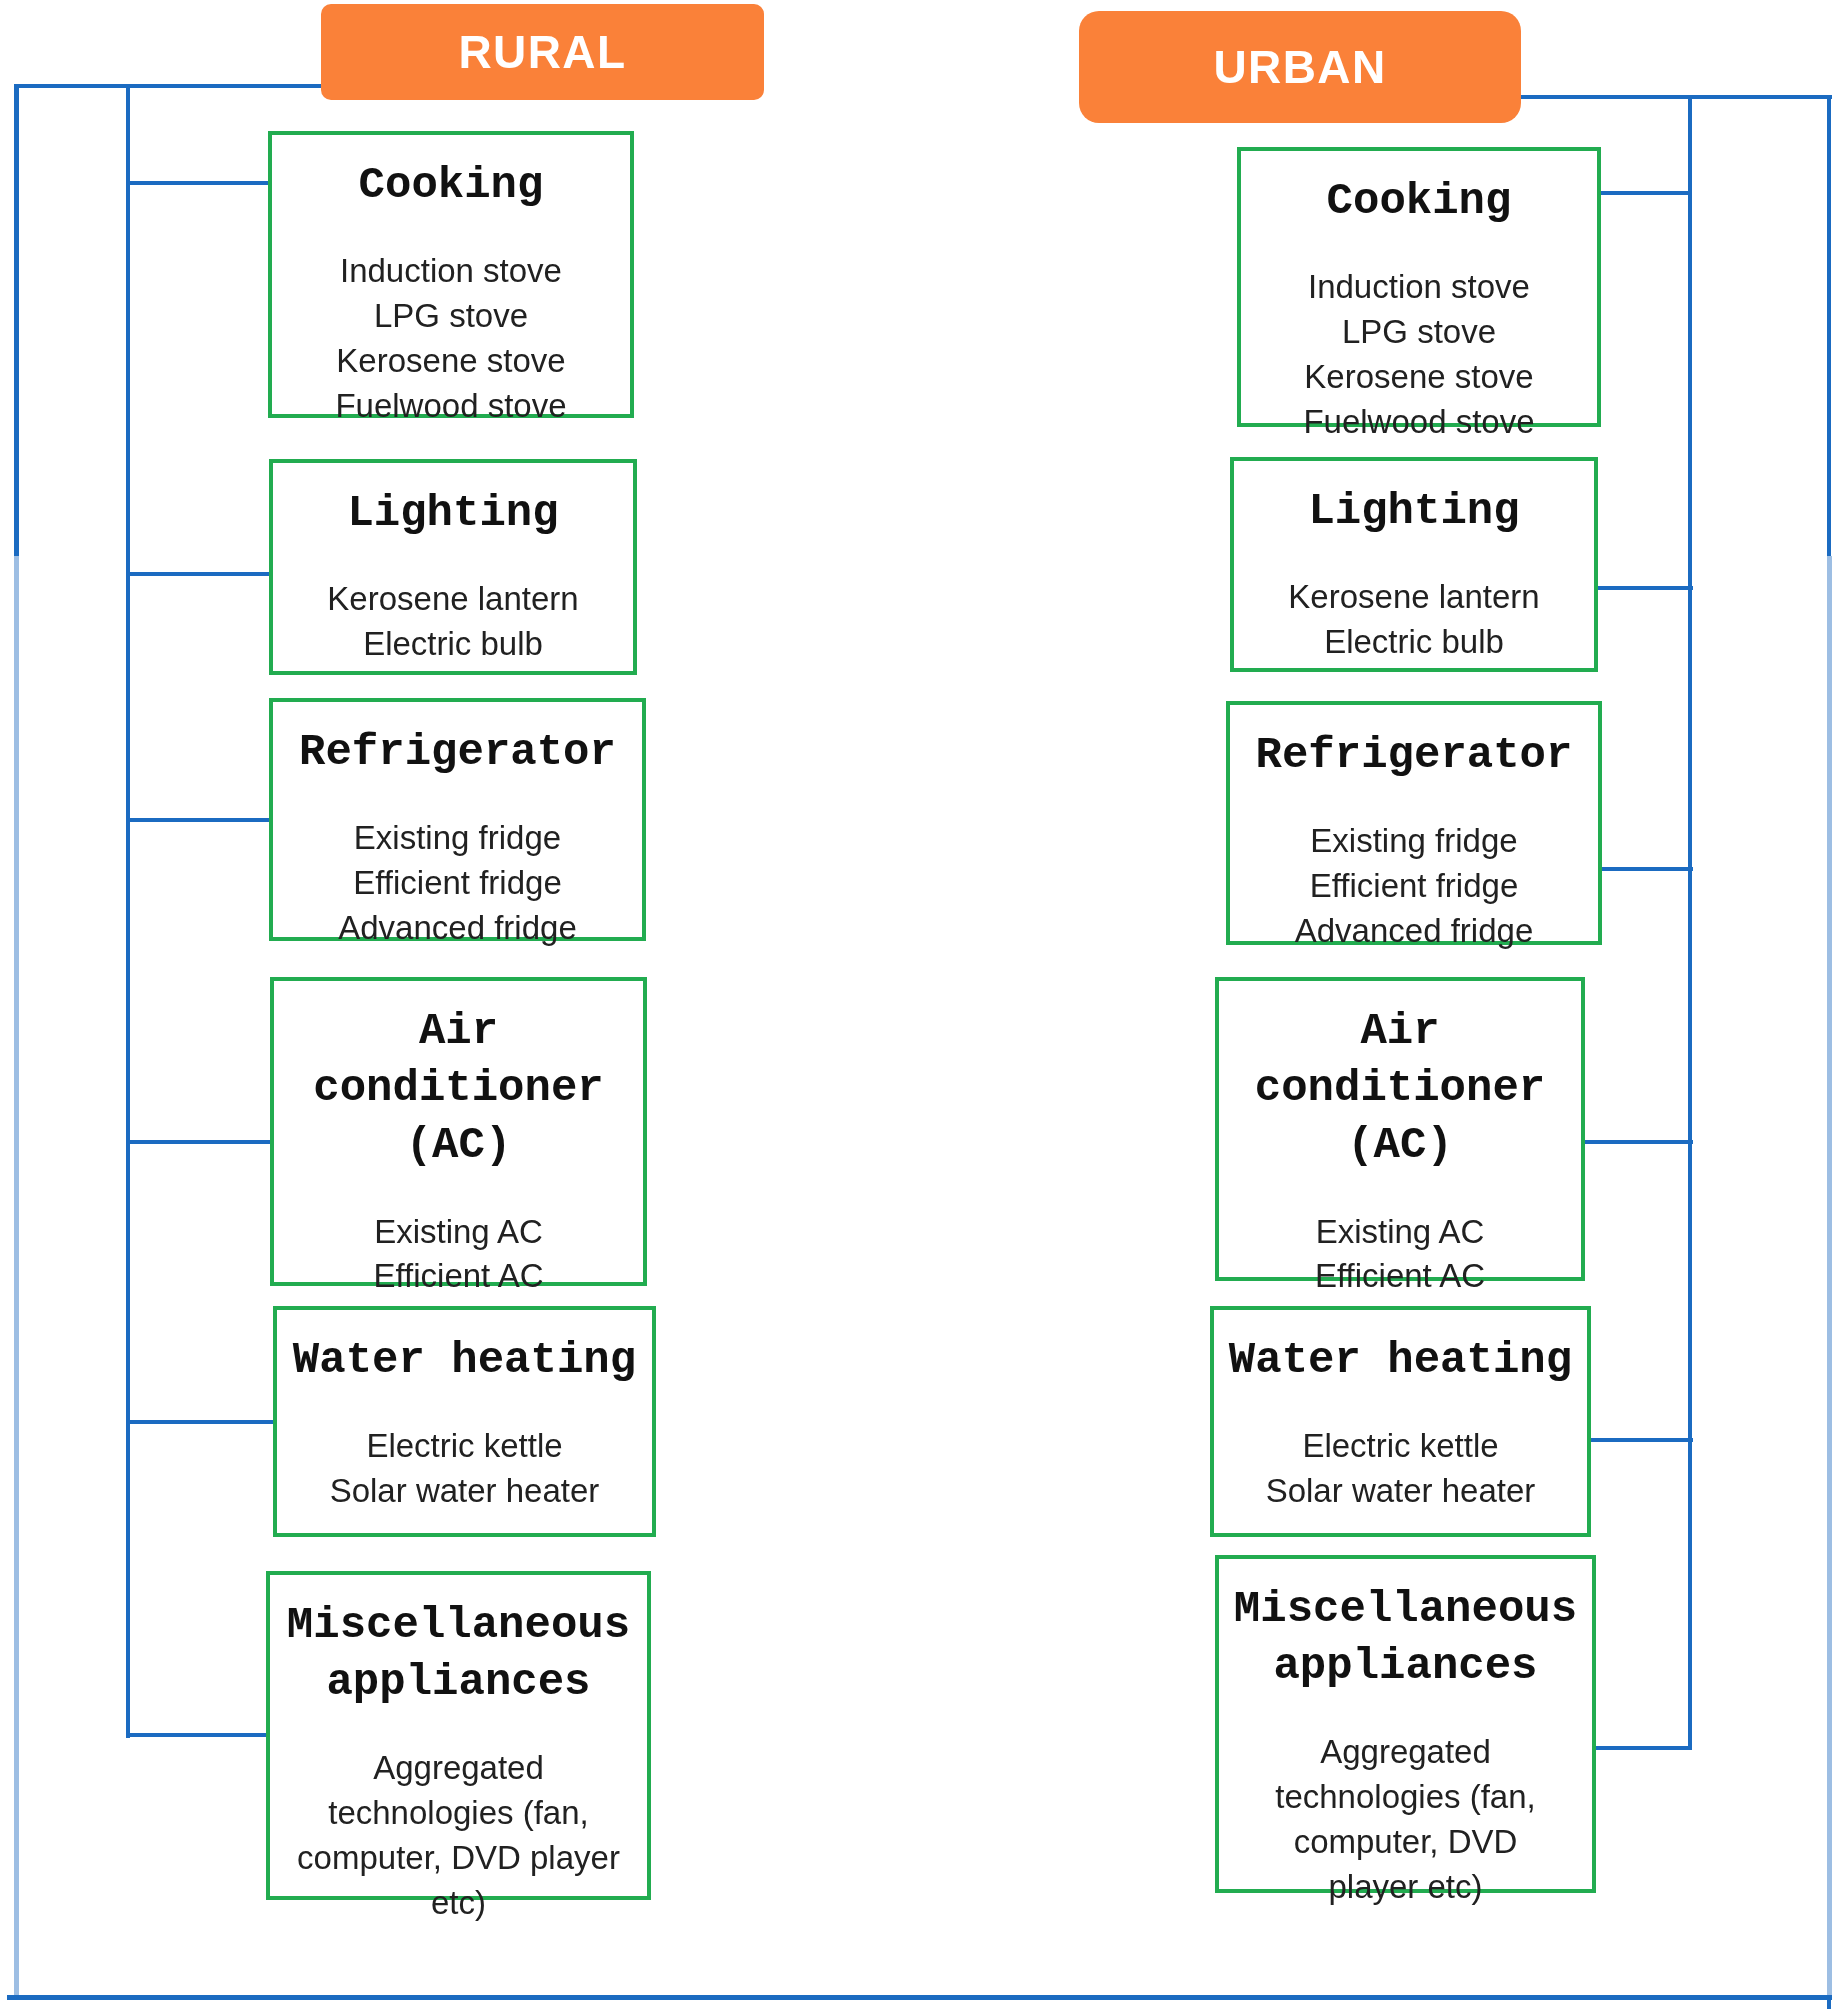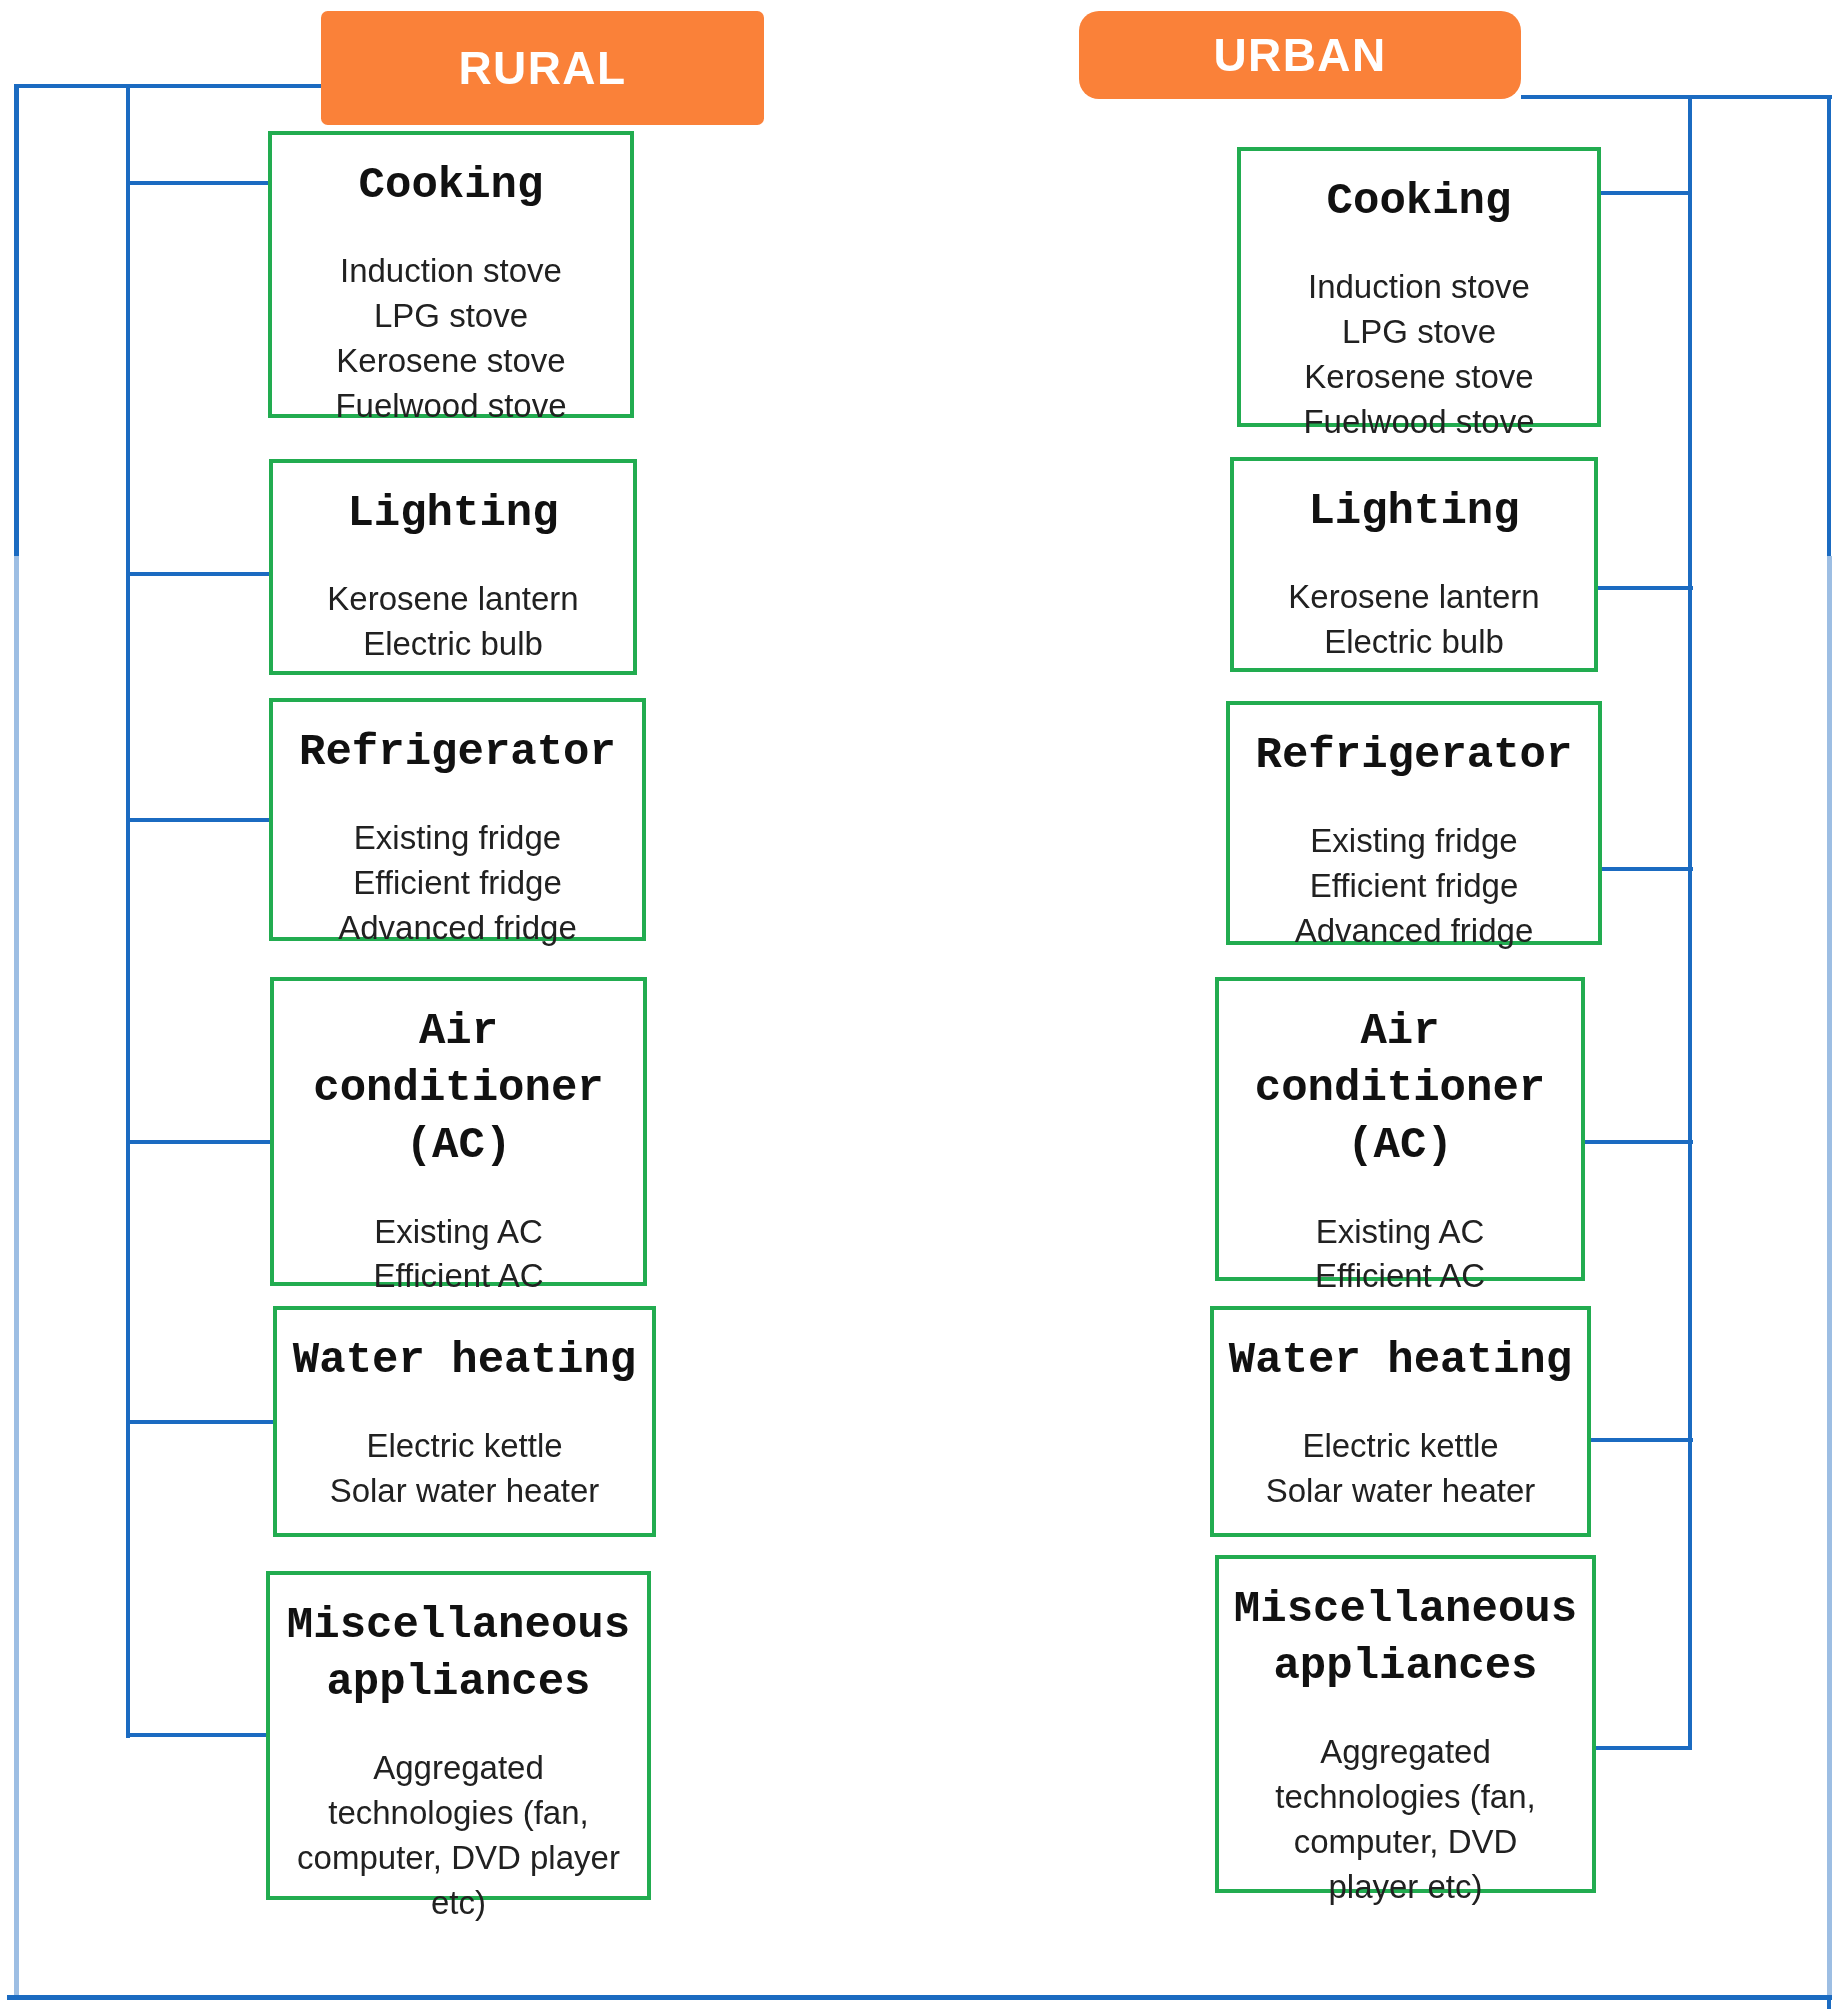--- a/index.html
+++ b/index.html
@@ -84,24 +84,24 @@
   <div class="hline" style="left:126px;top:1420px;width:149px;height:4.3px;"></div>
   <div class="hline" style="left:126px;top:1733px;width:142px;height:4.3px;"></div>
 
   <div class="hline" style="left:1599px;top:191px;width:93px;height:4.3px;"></div>
   <div class="hline" style="left:1596px;top:586px;width:97px;height:4.3px;"></div>
   <div class="hline" style="left:1600px;top:867px;width:93px;height:4.3px;"></div>
   <div class="hline" style="left:1583px;top:1140px;width:110px;height:4.3px;"></div>
   <div class="hline" style="left:1590px;top:1438px;width:103px;height:4.3px;"></div>
   <div class="hline" style="left:1594px;top:1746px;width:98px;height:4.3px;"></div>
 
-  <div class="hdr rural" style="left:321px;top:11px;width:443px;height:114px;">
+  <div class="hdr rural" style="left:321px;top:4px;width:443px;height:96px;border-radius:10px;">
     <span>RURAL</span>
   </div>
-  <div class="hdr urban" style="left:1079px;top:11px;width:442px;height:88px;">
+  <div class="hdr urban" style="left:1079px;top:11px;width:442px;height:112px;">
     <span>URBAN</span>
   </div>
 
   <div class="gbox" style="left:268px;top:131px;width:366px;height:287px;">
     <div class="btitle">Cooking</div>
     <div class="bitems">
       <div>Induction stove</div>
       <div>LPG stove</div>
       <div>Kerosene stove</div>
       <div>Fuelwood stove</div>

